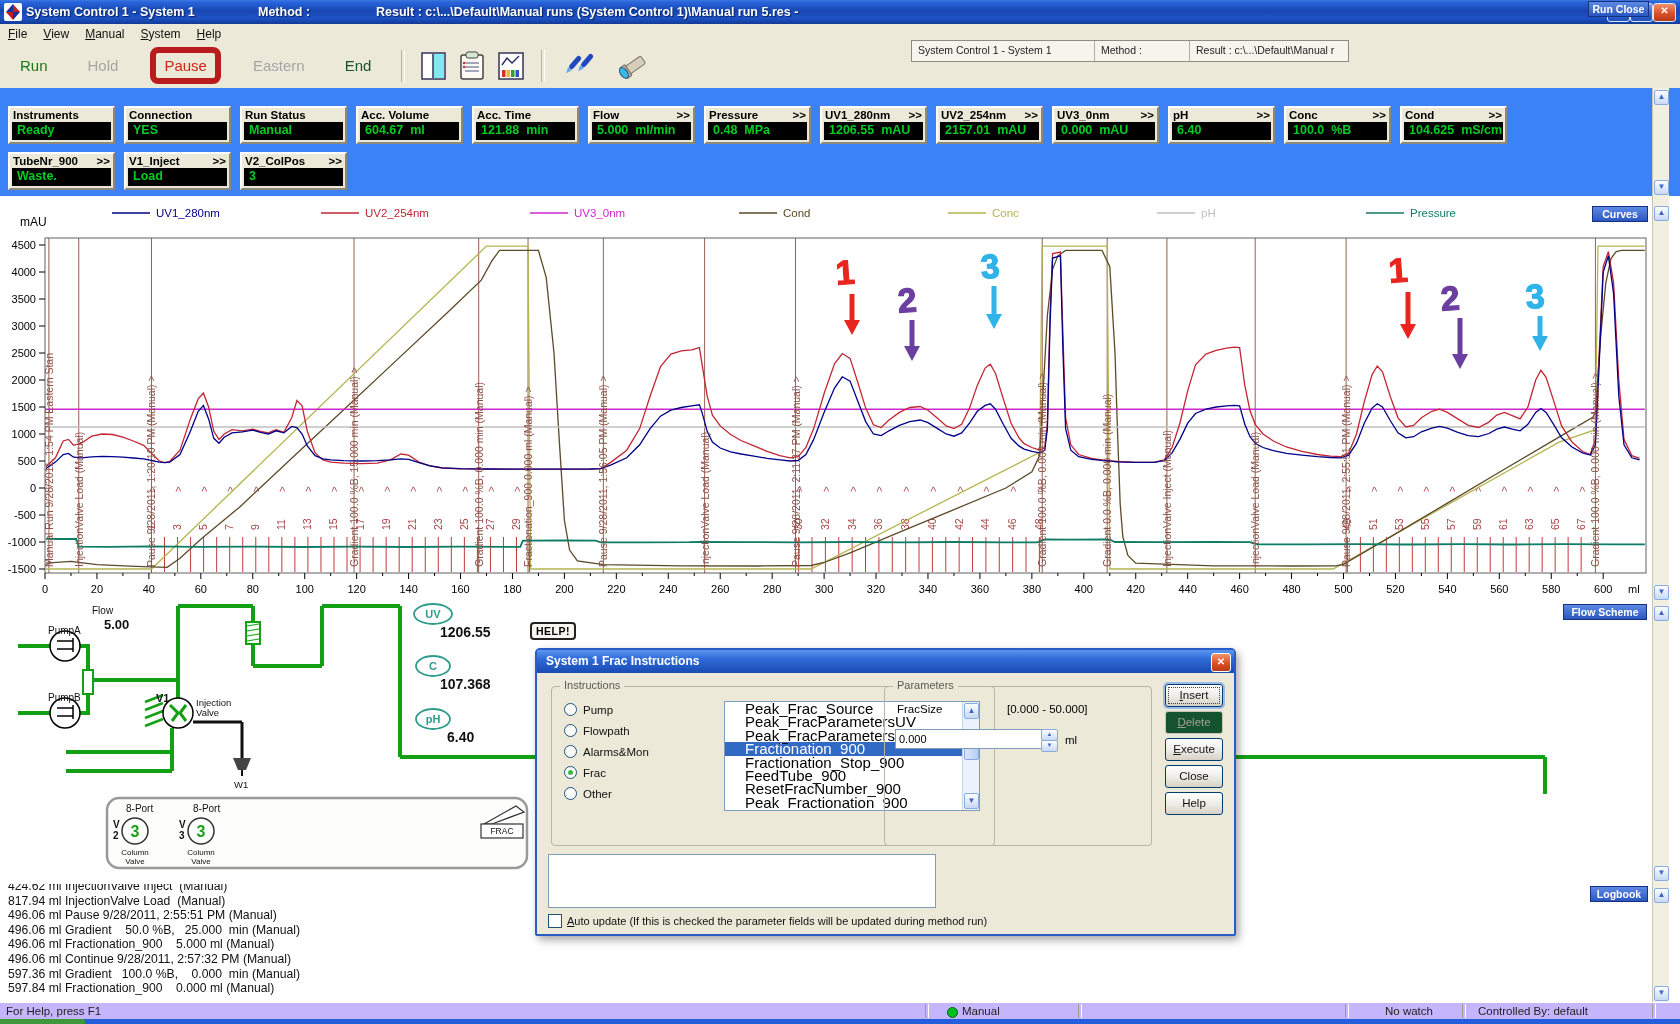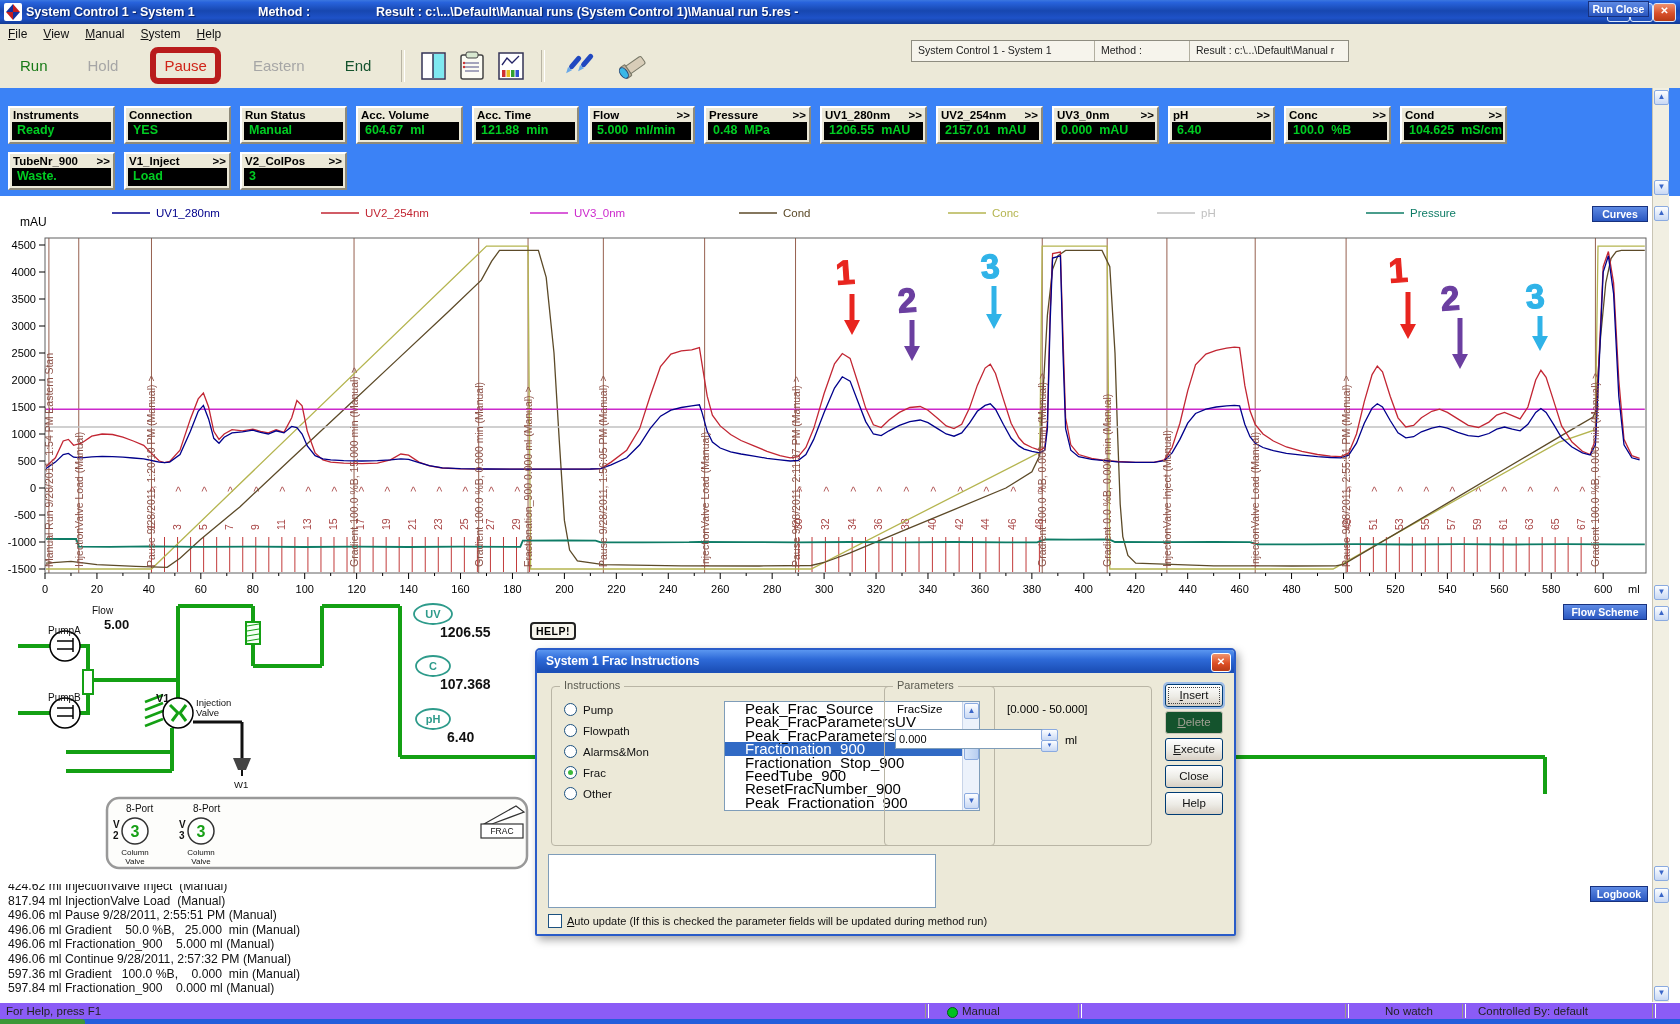--- a/index.html
+++ b/index.html
@@ -77,21 +77,21 @@
   .xpbtn.focus{box-shadow:0 0 0 2px #9DBCE8;outline:1px dotted #444;outline-offset:-4px;}
   .xpbtn.disabled{border-color:#C9C5B8;color:#A0A093;background:#14532d;}
   #param-input{position:absolute;border:1px solid #7F9DB9;background:#fff;font-size:11px;
      font-family:"Liberation Sans",sans-serif;padding:2px 3px;}
   .spin{position:absolute;width:15px;height:10px;border:1px solid #8AAAE0;border-radius:2px;
      background:linear-gradient(180deg,#FDFEFF,#C8D8F4);color:#3A66C8;font-size:6px;text-align:center;line-height:9px;}
   #msgarea{position:absolute;background:#fff;border:1px solid #7F9DB9;}
   #autoupd{position:absolute;display:flex;align-items:center;font-size:11px;color:#111;}
   #autoupd .cb{width:12px;height:12px;border:1px solid #1C5180;background:#fff;margin-right:5px;}
   
-  #statusbar{position:absolute;left:0;top:1002px;width:1680px;height:17px;background:#8b5cf6;
+  #statusbar{position:absolute;left:0;top:1002px;width:1680px;height:17px;background:#c4b5fd;
     border-top:1px solid #fff;font-size:11.5px;color:#222;}
   #statusbar span{position:absolute;top:2px;white-space:nowrap;}
   .sb-sep{position:absolute;top:1px;height:14px;width:2px;border-left:1px solid #9C9A8C;border-right:1px solid #fff;}
   #sb-dot{position:absolute;top:4px;width:9px;height:9px;border-radius:50%;background:#00C020;border:1px solid #006010;}
   #taskbar{position:absolute;left:0;top:1019px;width:1680px;height:5px;background:#245EDC;}
   #taskbar .start{position:absolute;left:0;top:0;width:85px;height:5px;background:#3C9838;border-radius:0 3px 0 0;}
   u{text-decoration:underline;}
 </style>
 </head>
 <body>

